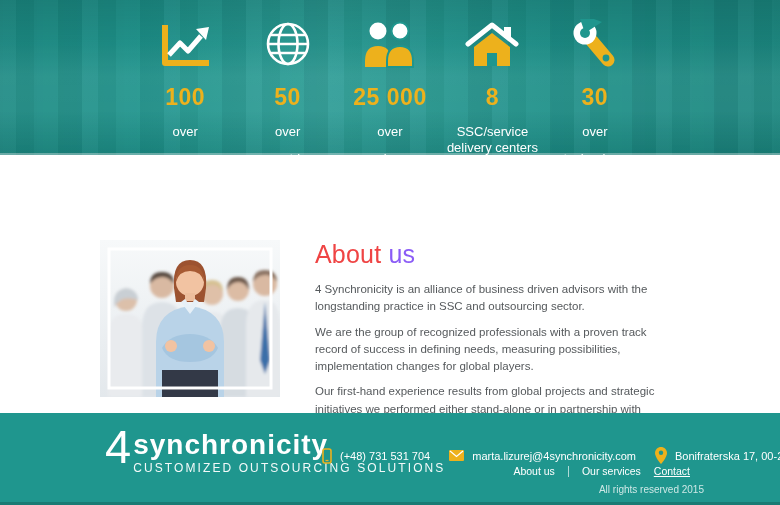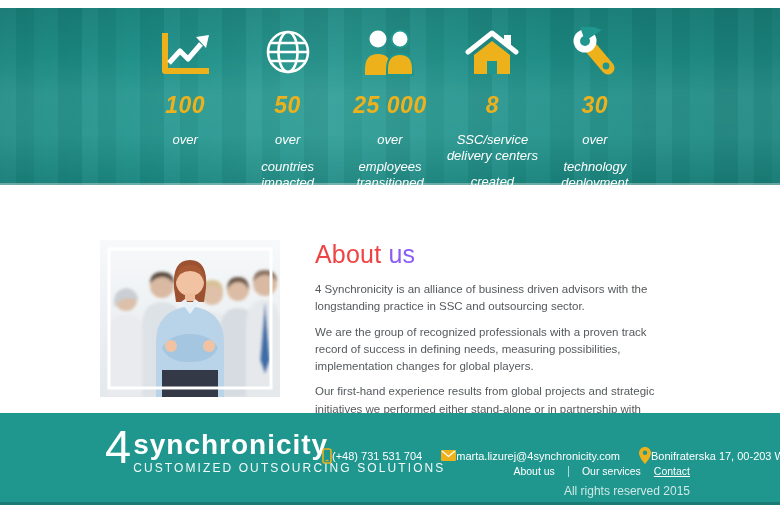--- a/index.html
+++ b/index.html
@@ -5,28 +5,27 @@
   * { margin: 0; padding: 0; box-sizing: border-box; }
   html, body { width: 780px; height: 505px; overflow: hidden; }
   body {
     font-family: "Liberation Sans", sans-serif;
     background: #ffffff;
     position: relative;
   }
 
   
   .hero {
-    position: absolute; top: 8px; left: 0; width: 780px; height: 177px;
+    position: absolute; top: 0; left: 0; width: 780px; height: 155px;
     background:
       linear-gradient(180deg, rgba(0,32,30,0.14) 0%, rgba(0,32,30,0.04) 28%, rgba(255,255,255,0.06) 50%, rgba(255,255,255,0.05) 72%, rgba(0,32,30,0.10) 100%),
       linear-gradient(90deg, rgba(0,28,26,0.10) 0%, rgba(0,28,26,0.02) 18%, rgba(255,255,255,0.05) 42%, rgba(0,28,26,0.05) 70%, rgba(0,28,26,0.13) 100%),
       repeating-linear-gradient(90deg, rgba(255,255,255,0.030) 0 16px, rgba(0,0,0,0.035) 16px 34px, rgba(255,255,255,0.018) 34px 58px, rgba(0,0,0,0.050) 58px 82px),
       #1f968e;
     border-bottom: 2px solid rgba(255,255,255,0.35);
-    font-style: italic;
   }
   .stats-row {
     width: 512px; margin: 0 auto; padding-top: 16px;
     display: flex;
   }
   .stat { flex: 1 1 0; text-align: center; color: #fff; }
   .stat-icon { height: 56px; display: flex; align-items: center; justify-content: center; margin-bottom: 12px; }
   .stat-number {
     font-size: 23px; font-weight: bold; color: #edb11c; letter-spacing: 0.5px;
   }
@@ -65,32 +64,32 @@
   }
   .footer-logo { position: absolute; left: 105px; top: 13px; display: flex; align-items: flex-start; }
   .logo-4 { font-size: 47px; font-weight: 400; line-height: 0.9; margin-right: 2px; }
   .logo-name { font-size: 28px; font-weight: 700; letter-spacing: 1px; line-height: 1.0; margin-top: 5px; }
   .logo-tagline { font-size: 12px; letter-spacing: 2.1px; margin-top: 2px; opacity: 0.95; }
 
   .footer-contact {
     position: absolute; left: 322px; top: 34px;
     display: flex; align-items: center; gap: 19px; font-size: 11px;
   }
-  .contact-item { display: flex; align-items: center; white-space: nowrap; }
+  .contact-item { display: flex; align-items: center; gap: 8px; white-space: nowrap; }
 
   .footer-nav {
     position: absolute; right: 90px; top: 52px;
     display: flex; align-items: center; gap: 13px; font-size: 10.5px;
   }
   .footer-nav .nav-link { cursor: pointer; }
   .footer-nav .nav-link.underlined { text-decoration: underline; }
   .nav-divider { width: 1px; height: 11px; background: rgba(255,255,255,0.65); }
 
   .copyright {
-    position: absolute; right: 90px; top: 71px; font-size: 12px; color: rgba(255,255,255,0.78);
+    position: absolute; right: 76px; top: 71px; font-size: 10px; color: rgba(255,255,255,0.78);
   }
 
   svg { display: block; }
 </style>
 </head>
 <body>
 
 <div class="hero">
   <div class="stats-row">
 

